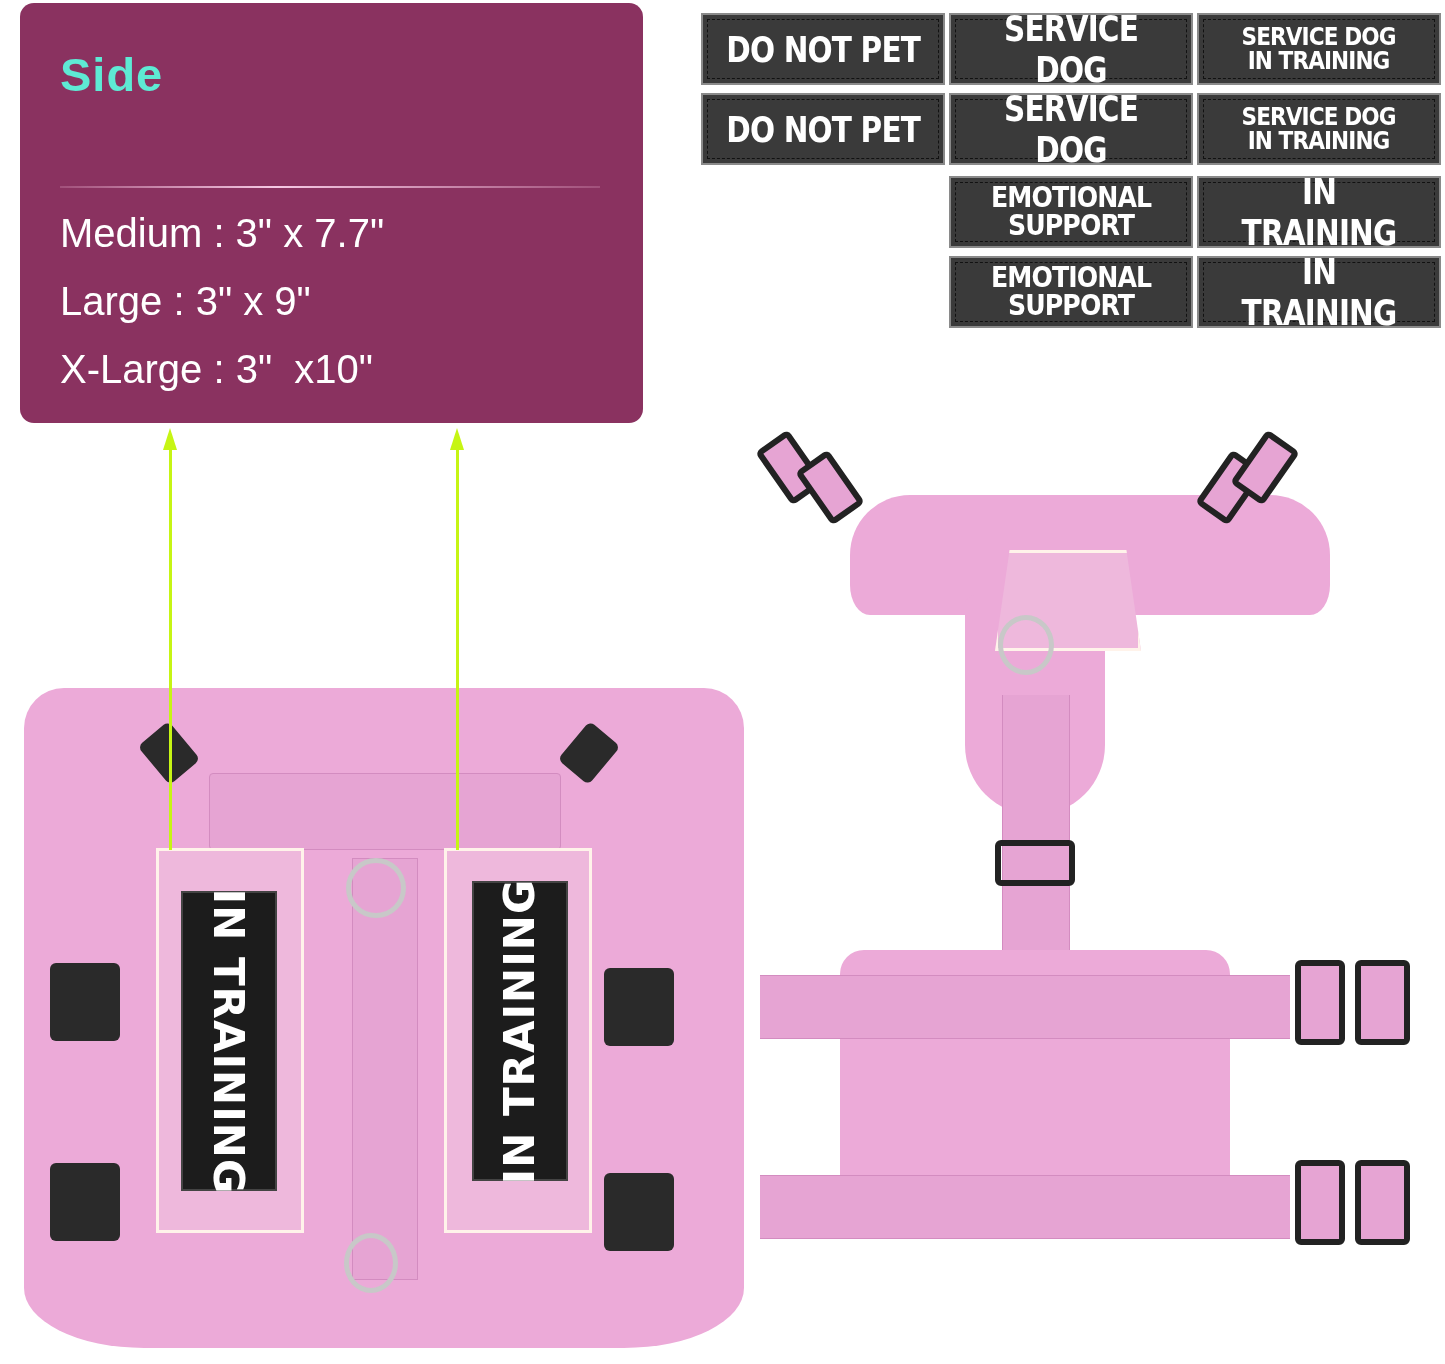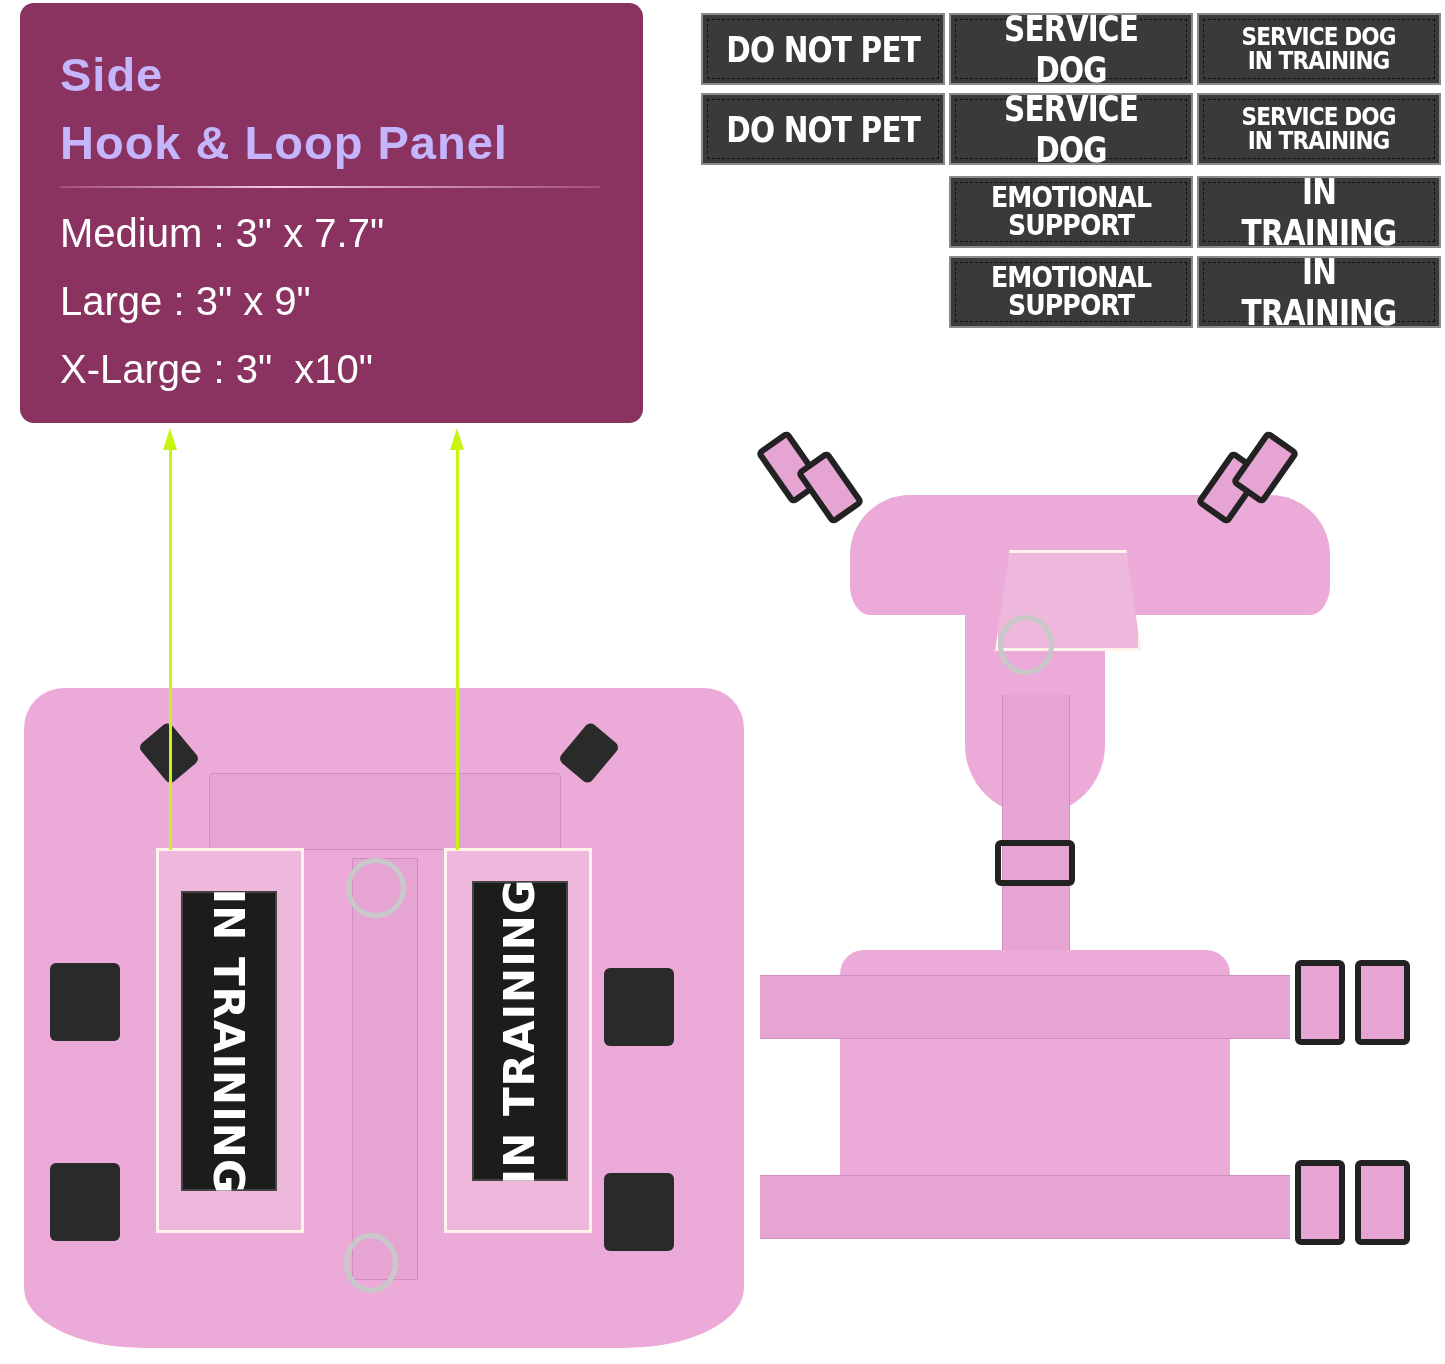--- a/index.html
+++ b/index.html
@@ -1,18 +1,18 @@
 <!DOCTYPE html>
 <html><head>
 <meta charset="utf-8">
 <style>
   html,body{margin:0;padding:0;background:#ffffff;}
   body{width:1445px;height:1364px;position:relative;overflow:hidden;font-family:"Liberation Sans",sans-serif;}
   .info-box{position:absolute;left:20px;top:3px;width:623px;height:420px;background:#8a3260;border-radius:14px;box-sizing:border-box;padding:38px 0 0 40px;}
-  .info-title{color:#c4b5fd;font-weight:bold;font-size:47px;line-height:68px;letter-spacing:1px;}
+  .info-title{color:#5eead4;font-weight:bold;font-size:47px;line-height:68px;letter-spacing:1px;}
   .info-rule{position:absolute;left:40px;top:183px;width:540px;height:2px;background:linear-gradient(90deg,rgba(255,200,230,0.2),#f6c9e4 40%,rgba(255,200,230,0.2));}
   .info-lines{position:absolute;left:40px;top:196px;}
   .info-line{color:#ffffff;font-size:40px;line-height:68px;height:68px;white-space:pre;}
 
   .patch-grid{position:absolute;left:701px;top:13px;}
   .patch{position:absolute;width:244px;height:72px;background:#3a3a3a;border:2px solid #8a8a8a;box-sizing:border-box;display:flex;align-items:center;justify-content:center;text-align:center;}
   .patch::before{content:"";position:absolute;left:4px;top:4px;right:4px;bottom:4px;border:1px dashed #111;}
   .patch span{color:#fff;font-weight:bold;font-family:"DejaVu Sans",sans-serif;letter-spacing:-1px;position:relative;text-transform:uppercase;}
   .patch .one{font-size:36px;transform:scaleX(0.82);}
   .patch .two{font-size:24px;line-height:24px;transform:scaleX(0.9);}
@@ -38,21 +38,20 @@
   .h-strap-v{position:absolute;left:262px;top:270px;width:66px;height:320px;background:#e6a4d3;border-left:1px solid #d38cc0;border-right:1px solid #d38cc0;}
   .h-belly{position:absolute;left:100px;top:525px;width:390px;height:275px;background:#ecaad8;border-radius:24px;}
   .h-band{position:absolute;height:62px;background:#e6a4d3;border-top:1px solid #d38cc0;border-bottom:1px solid #d38cc0;}
   .slider{position:absolute;border:6px solid #222;border-radius:6px;box-sizing:border-box;background:#e6a4d3;}
 </style>
 </head>
 <body>
 
 <div class="info-box">
   <div class="info-title">Side</div>
-  <div class="info-title">Hook &amp; Loop Panel</div>
   <div class="info-rule"></div>
   <div class="info-lines">
     <div class="info-line">Medium : 3" x 7.7"</div>
     <div class="info-line">Large : 3" x 9"</div>
     <div class="info-line">X-Large : 3"  x10"</div>
   </div>
 </div>
 
 <div class="patch-grid">
   <div class="patch" style="left:0;top:0">

